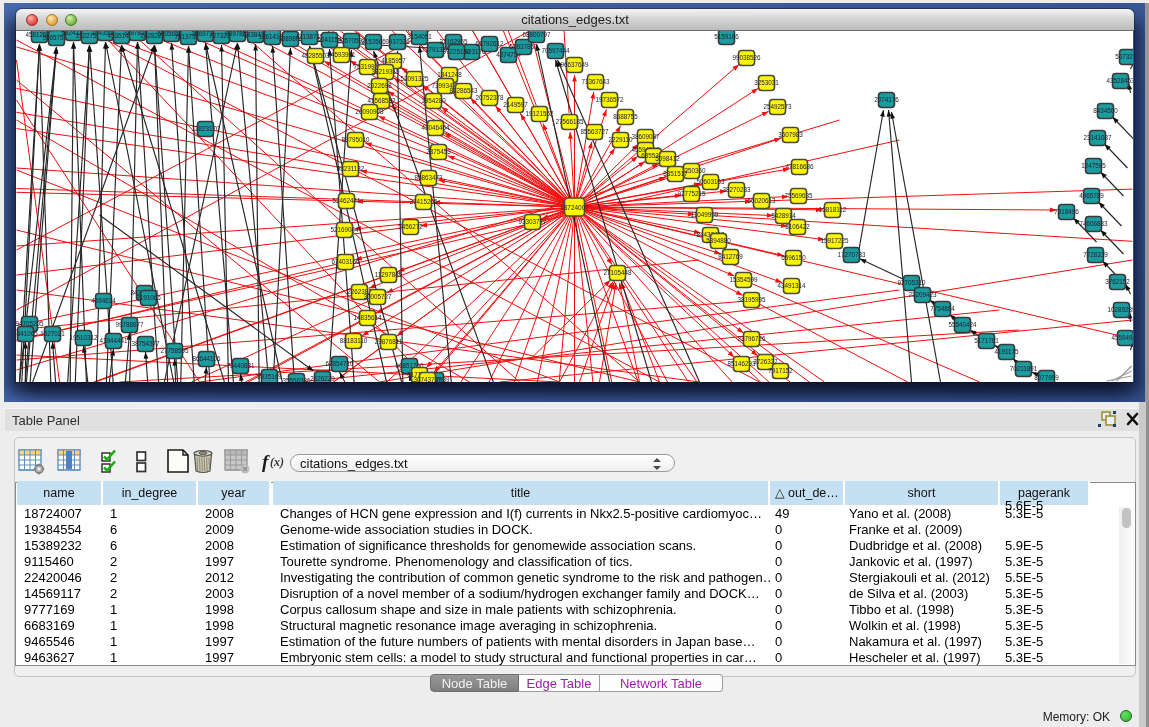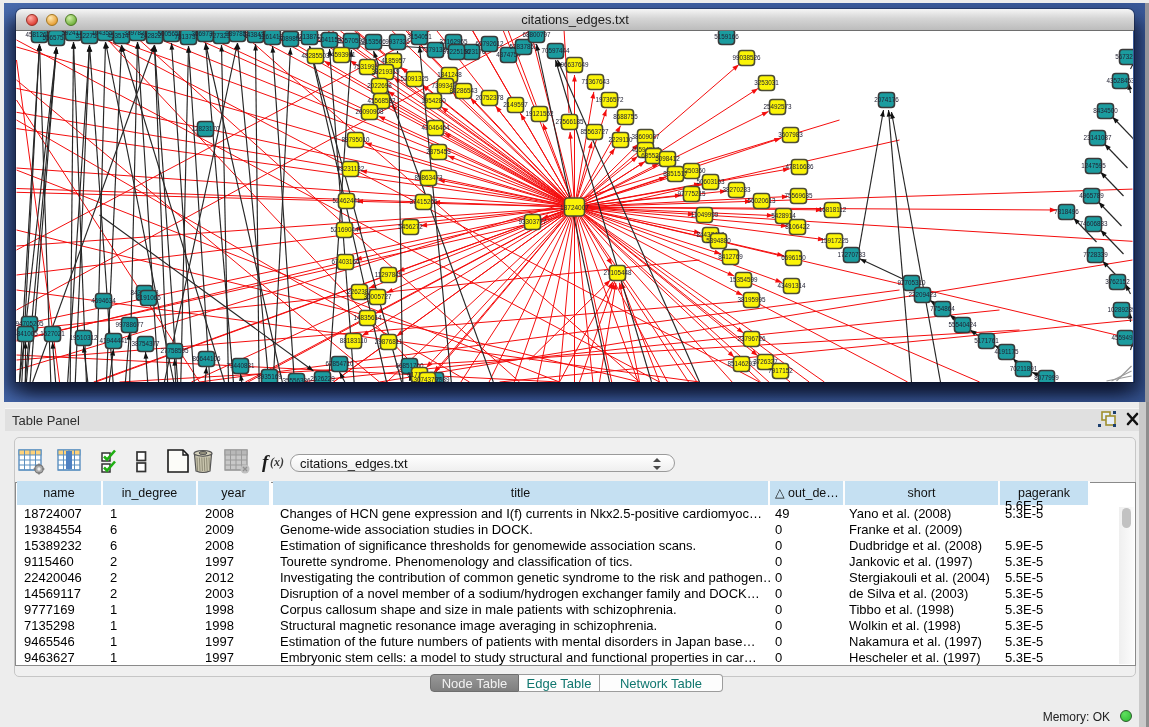--- a/index.html
+++ b/index.html
@@ -20,21 +20,21 @@
   background:#f0f0f0; border:1px solid #c6c6c6; border-radius:5px; }
 #combo { position:absolute; left:290px; top:52px; width:385px; height:18px; background:linear-gradient(#ffffff,#efefef);
   border:1px solid #9a9a9a; border-radius:9px; font-size:13px; color:#111; line-height:17px; padding-left:9px; }
 #tableborder { position:absolute; left:15px; top:80px; width:1121px; height:184px; border:1px solid #8a8a8a; background:#fff; }
 .hcell { position:absolute; top:481px; height:24px; background:#c5e0f2; border-right:2px solid #fdfdfd;
   font-size:12.5px; color:#111; text-align:center; line-height:24px; }
 .cell { position:absolute; height:16px; font-size:13px; color:#000; white-space:nowrap; overflow:hidden; line-height:16px; }
 #vsb { position:absolute; left:1119px; top:507px; width:15px; height:157px; background:linear-gradient(90deg,#efefef,#fcfcfc); }
 #vsbthumb { position:absolute; left:1122px; top:508px; width:9px; height:20px; background:#c2c2c2; border-radius:5px; }
 .tab { position:absolute; top:674px; height:18px; font-size:13px; text-align:center; line-height:18px;
-  border:1px solid #9c9c9c; background:#fdfdfd; color:#0f766e; }
+  border:1px solid #9c9c9c; background:#fdfdfd; color:#a21caf; }
 #status { position:absolute; right:44px; top:308px; font-size:12px; color:#222; }
 #greendot { position:absolute; left:1120px; top:710px; width:12px; height:12px; border-radius:50%;
   background:radial-gradient(circle at 35% 30%, #5fe05f, #2cba31); border:1px solid #2a5c2a; }
 </style></head><body>
 <div id="desktop">
   <div id="win">
     <div id="titlebar">citations_edges.txt
       <div class="tl" style="left:10px;top:5px;background:radial-gradient(circle at 35% 30%,#ffb0a8,#e0443a 70%,#b02a20);border:1px solid #9c2d24"></div>
       <div class="tl" style="left:30px;top:5px;background:radial-gradient(circle at 35% 30%,#ffe9b0,#e8a33d 70%,#c07c1e);border:1px solid #a5771f"></div>
       <div class="tl" style="left:49px;top:5px;background:radial-gradient(circle at 35% 30%,#d2f0a8,#77b544 70%,#4f8f28);border:1px solid #4c7a22"></div>
@@ -830,37 +830,37 @@
 <div class="cell" style="left:205px;top:554px;width:68px">1997</div>
 <div class="cell" style="left:280px;top:554px;width:490px">Tourette syndrome. Phenomenology and classification of tics.</div>
 <div class="cell" style="left:775px;top:554px;width:70px">0</div>
 <div class="cell" style="left:849px;top:554px;width:151px">Jankovic et al. (1997)</div>
 <div class="cell" style="left:1005px;top:554px;width:85px">5.3E-5</div>
 <div class="cell" style="left:24px;top:570px;width:79px">22420046</div>
 <div class="cell" style="left:110px;top:570px;width:88px">2</div>
 <div class="cell" style="left:205px;top:570px;width:68px">2012</div>
 <div class="cell" style="left:280px;top:570px;width:490px">Investigating the contribution of common genetic syndrome to the risk and pathogen…</div>
 <div class="cell" style="left:775px;top:570px;width:70px">0</div>
-<div class="cell" style="left:849px;top:570px;width:151px">Stergiakouli et al. (2004)</div>
+<div class="cell" style="left:849px;top:570px;width:151px">Stergiakouli et al. (2012)</div>
 <div class="cell" style="left:1005px;top:570px;width:85px">5.5E-5</div>
 <div class="cell" style="left:24px;top:586px;width:79px">14569117</div>
 <div class="cell" style="left:110px;top:586px;width:88px">2</div>
 <div class="cell" style="left:205px;top:586px;width:68px">2003</div>
 <div class="cell" style="left:280px;top:586px;width:490px">Disruption of a novel member of a sodium/hydrogen exchanger family and DOCK…</div>
 <div class="cell" style="left:775px;top:586px;width:70px">0</div>
 <div class="cell" style="left:849px;top:586px;width:151px">de Silva et al. (2003)</div>
 <div class="cell" style="left:1005px;top:586px;width:85px">5.3E-5</div>
 <div class="cell" style="left:24px;top:602px;width:79px">9777169</div>
 <div class="cell" style="left:110px;top:602px;width:88px">1</div>
 <div class="cell" style="left:205px;top:602px;width:68px">1998</div>
 <div class="cell" style="left:280px;top:602px;width:490px">Corpus callosum shape and size in male patients with schizophrenia.</div>
 <div class="cell" style="left:775px;top:602px;width:70px">0</div>
 <div class="cell" style="left:849px;top:602px;width:151px">Tibbo et al. (1998)</div>
 <div class="cell" style="left:1005px;top:602px;width:85px">5.3E-5</div>
-<div class="cell" style="left:24px;top:618px;width:79px">7135298</div>
+<div class="cell" style="left:24px;top:618px;width:79px">6683169</div>
 <div class="cell" style="left:110px;top:618px;width:88px">1</div>
 <div class="cell" style="left:205px;top:618px;width:68px">1998</div>
 <div class="cell" style="left:280px;top:618px;width:490px">Structural magnetic resonance image averaging in schizophrenia.</div>
 <div class="cell" style="left:775px;top:618px;width:70px">0</div>
 <div class="cell" style="left:849px;top:618px;width:151px">Wolkin et al. (1998)</div>
 <div class="cell" style="left:1005px;top:618px;width:85px">5.3E-5</div>
 <div class="cell" style="left:24px;top:634px;width:79px">9465546</div>
 <div class="cell" style="left:110px;top:634px;width:88px">1</div>
 <div class="cell" style="left:205px;top:634px;width:68px">1997</div>
 <div class="cell" style="left:280px;top:634px;width:490px">Estimation of the future numbers of patients with mental disorders in Japan base…</div>

